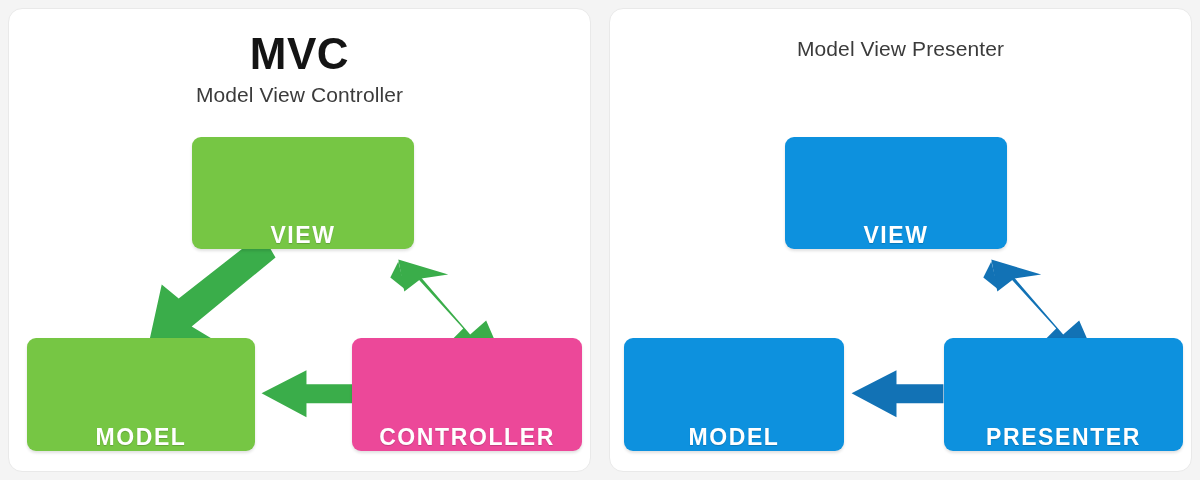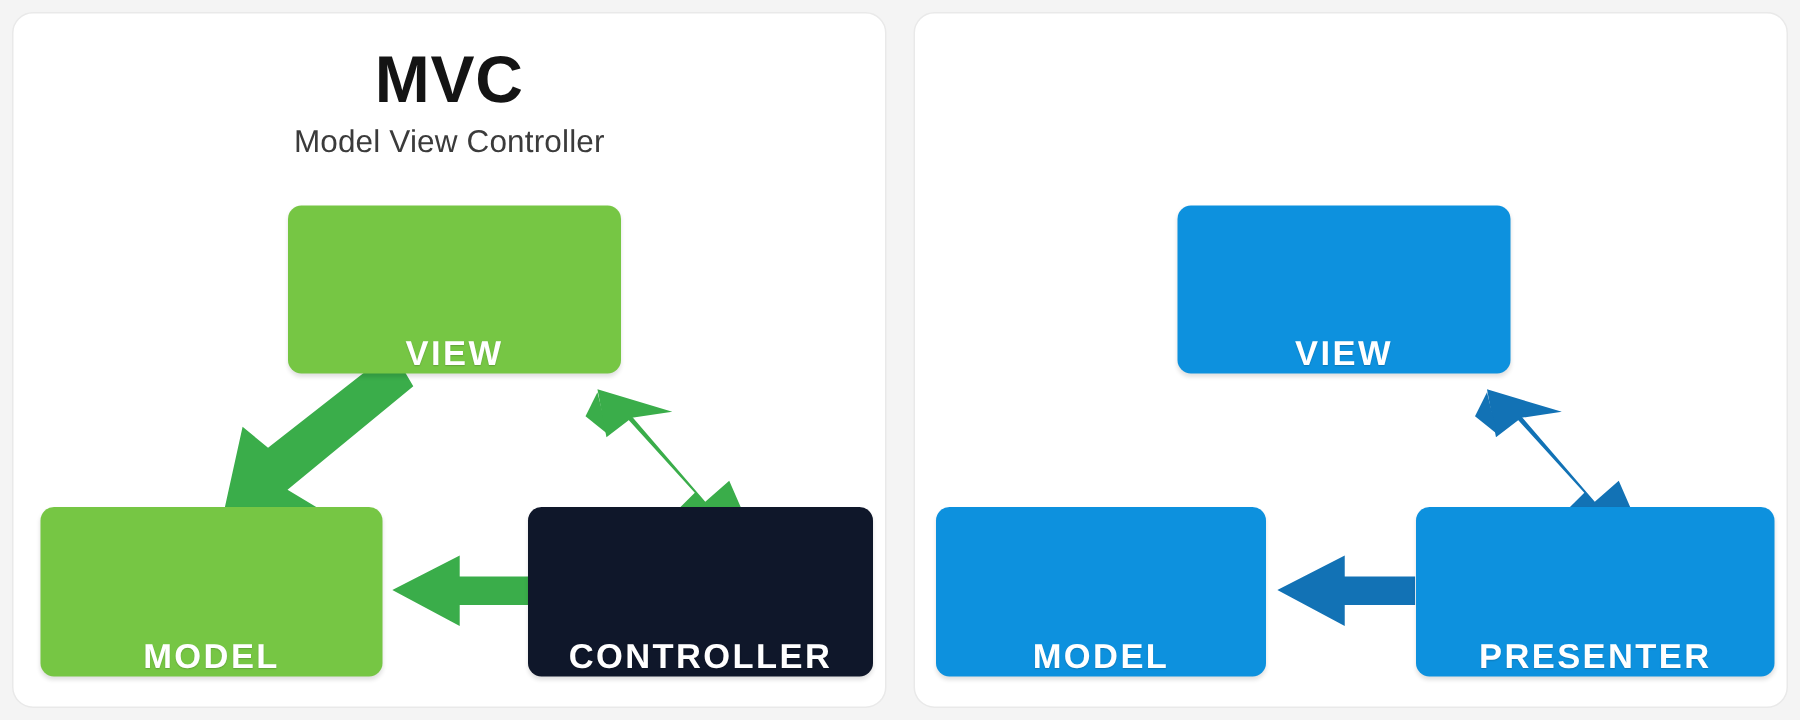--- a/index.html
+++ b/index.html
@@ -112,28 +112,29 @@
         <path d="M 253 385 L 298 362 L 298 376 L 345 376 L 345 395 L 298 395 L 298 409 Z" fill="#3aad4a"></path>
       </g>
     </svg>
 
     <div class="node node-view" style="background: rgb(118, 198, 68);">
       <span>VIEW</span>
     </div>
     <div class="node node-model" style="background: rgb(118, 198, 68);">
       <span>MODEL</span>
     </div>
-    <div class="node node-controller" style="background: #0f172a;">
+    <div class="node node-controller" style="background: #ec4899;">
       <span>CONTROLLER</span>
     </div>
   </div>
 
   <div class="card mvp">
 
     <div class="titles">
+      <div class="title-sub">Model View Presenter</div>
     </div>
 
     <svg class="arrow-layer" viewBox="0 0 582 464" preserveAspectRatio="none">
 
       <g>
         <path d="M 382 253 L 404 268 L 454 326 L 470 312 L 480 335 L 433 334 L 447 320 L 396 264 Z" fill="#1272b5"></path>
         <path d="M 382 251 L 432 266 L 405 270 L 388 283 Z" fill="#1272b5"></path>
         <path d="M 382 253 L 389 281 L 374 269 Z" fill="#1272b5"></path>
       </g>
 

